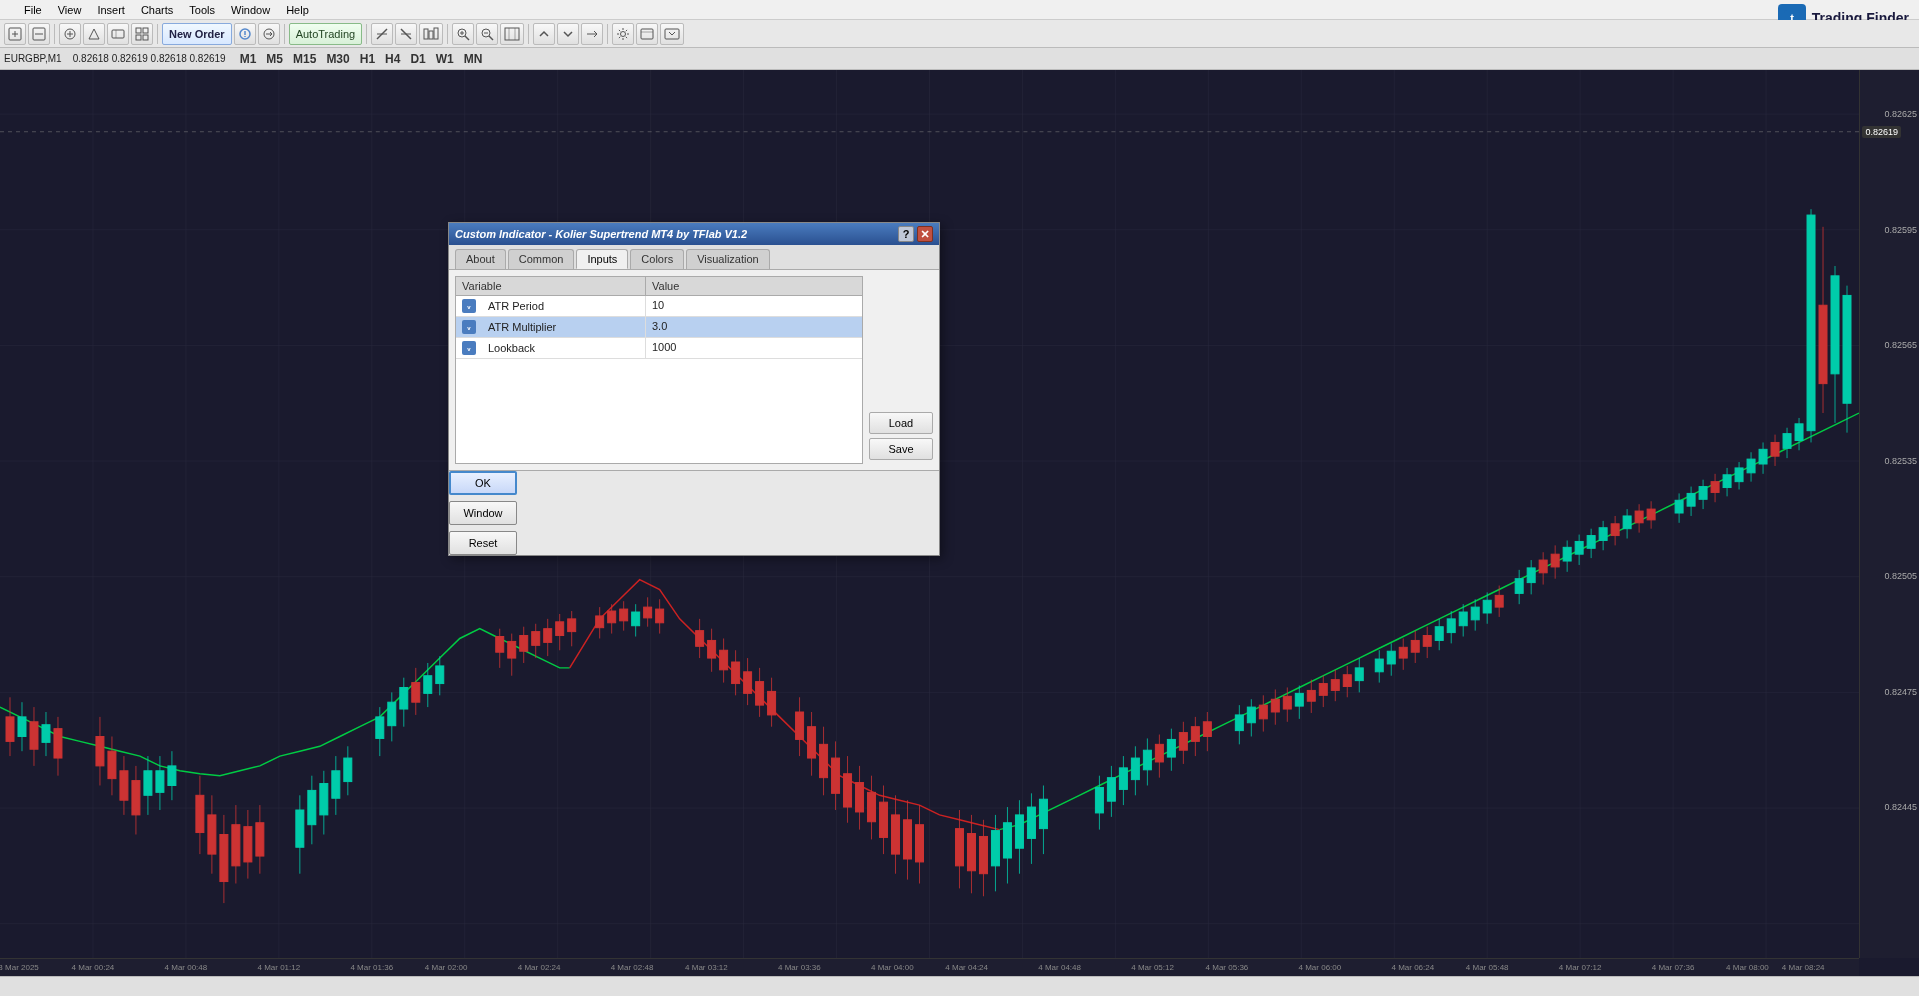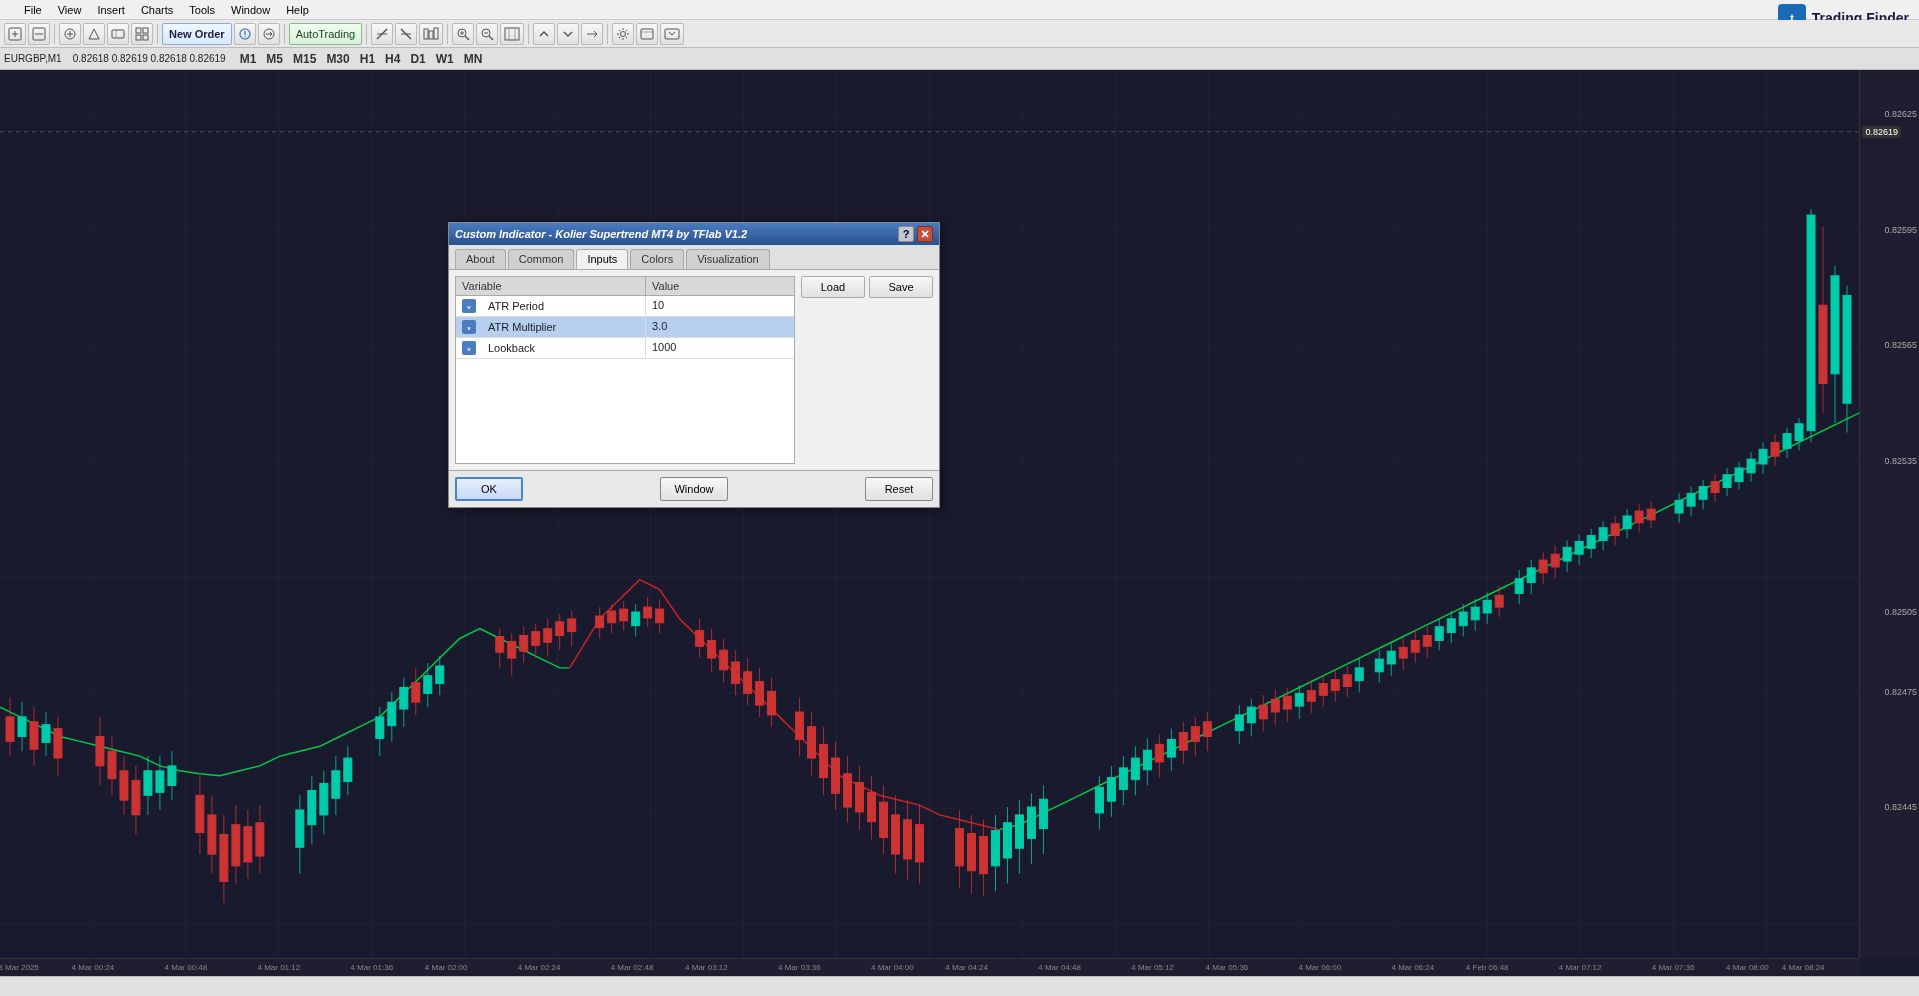--- a/index.html
+++ b/index.html
@@ -365,47 +365,47 @@
       align-items: center;
       justify-content: center;
       font-size: 8px;
       color: white;
       flex-shrink: 0;
     }
 
     
     #dialog-side-buttons {
       display: flex;
-      flex-direction: row;
+      flex-direction: column;
       gap: 4px;
       justify-content: flex-end;
       padding-bottom: 4px;
     }
     .side-btn {
       width: 64px;
       height: 22px;
       background: linear-gradient(to bottom, #f8f8f8, #e0e0e0);
       border: 1px solid #aaa;
       cursor: pointer;
       font-size: 11px;
       text-align: center;
       display: flex;
       align-items: center;
       justify-content: center;
       border-radius: 2px;
     }
 
     
     #dialog-footer {
-      padding: 6px;
       background: #e8e8e8;
       border-top: 1px solid #aaa;
       display: flex;
-      justify-content: space-between;
+      justify-content: center;
       gap: 6px;
+      flex-direction: column;
     }
     .footer-btn {
       height: 24px;
       width: 68px;
       border: 1px solid #888;
       cursor: pointer;
       font-size: 11px;
       display: flex;
       align-items: center;
       justify-content: center;
@@ -978,21 +978,21 @@
 
       <line x1="0" y1="63" x2="1860" y2="63" stroke="#888" stroke-width="0.5" stroke-dasharray="4,4"></line>
     </svg>
   </div>
 
   <div id="y-axis">
     <div class="y-label" style="top: 5%; right: 2px;">0.82625</div>
     <div class="y-label" style="top: 18%; right: 2px;">0.82595</div>
     <div class="y-label" style="top: 31%; right: 2px;">0.82565</div>
     <div class="y-label" style="top: 44%; right: 2px;">0.82535</div>
-    <div class="y-label" style="top: 57%; right: 2px; margin-top: 36px;">0.82505</div>
+    <div class="y-label" style="top: 57%; right: 2px;">0.82505</div>
     <div class="y-label" style="top: 70%; right: 2px;">0.82475</div>
     <div class="y-label" style="top: 83%; right: 2px;">0.82445</div>
     <div class="y-label y-label-highlight" style="top: 7%; right: 18px; margin-left: 28px;">0.82619</div>
   </div>
 
   <div id="x-axis">
     <span class="x-label" style="left: 1%">3 Mar 2025</span>
     <span class="x-label" style="left: 5%">4 Mar 00:24</span>
     <span class="x-label" style="left: 10%">4 Mar 00:48</span>
     <span class="x-label" style="left: 15%">4 Mar 01:12</span>
@@ -1002,21 +1002,21 @@
     <span class="x-label" style="left: 34%">4 Mar 02:48</span>
     <span class="x-label" style="left: 38%">4 Mar 03:12</span>
     <span class="x-label" style="left: 43%">4 Mar 03:36</span>
     <span class="x-label" style="left: 48%">4 Mar 04:00</span>
     <span class="x-label" style="left: 52%">4 Mar 04:24</span>
     <span class="x-label" style="left: 57%">4 Mar 04:48</span>
     <span class="x-label" style="left: 62%">4 Mar 05:12</span>
     <span class="x-label" style="left: 66%">4 Mar 05:36</span>
     <span class="x-label" style="left: 71%">4 Mar 06:00</span>
     <span class="x-label" style="left: 76%">4 Mar 06:24</span>
-    <span class="x-label" style="left: 80%">4 Feb 06:48</span>
+    <span class="x-label" style="left: 80%">4 Mar 05:48</span>
     <span class="x-label" style="left: 85%">4 Mar 07:12</span>
     <span class="x-label" style="left: 90%">4 Mar 07:36</span>
     <span class="x-label" style="left: 94%">4 Mar 08:00</span>
     <span class="x-label" style="left: 97%">4 Mar 08:24</span>
   </div>
 </div>
 
 <div id="status-bar">
   <span></span>
 </div>

